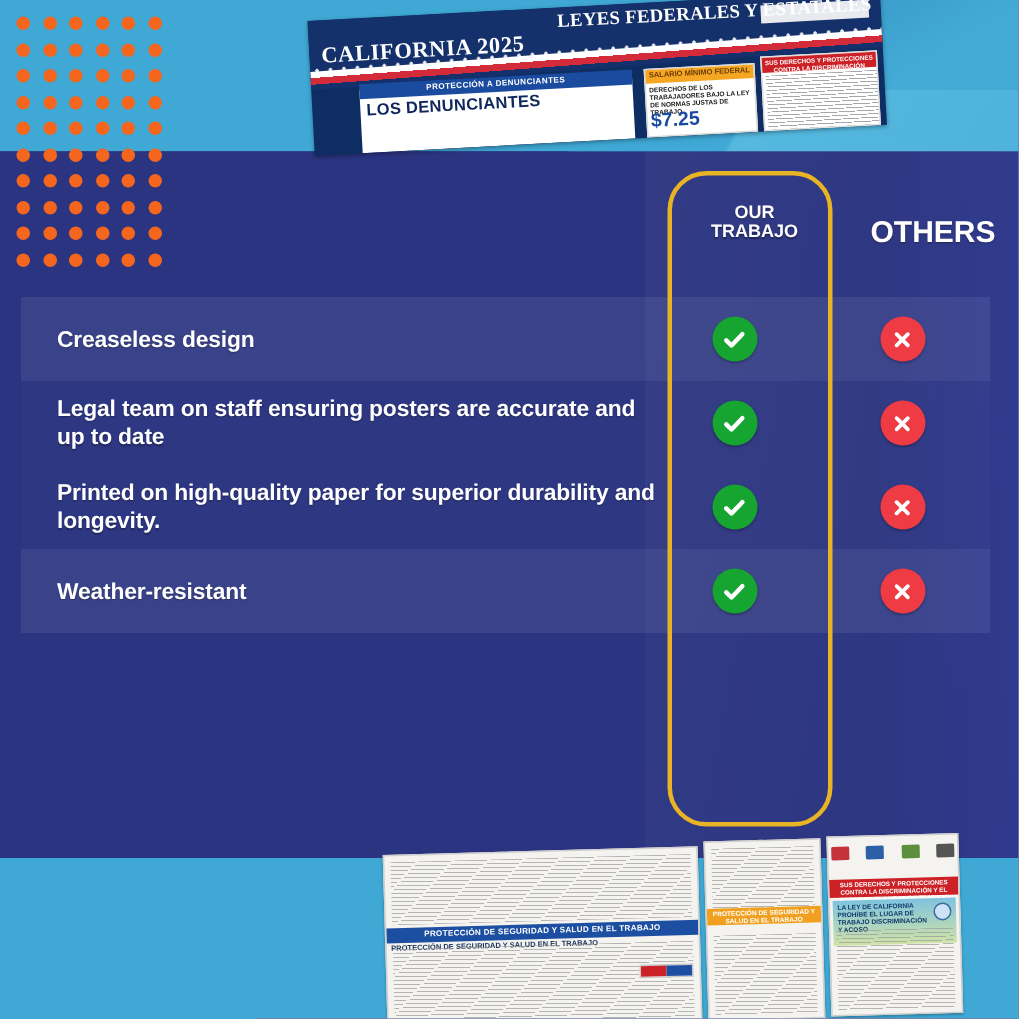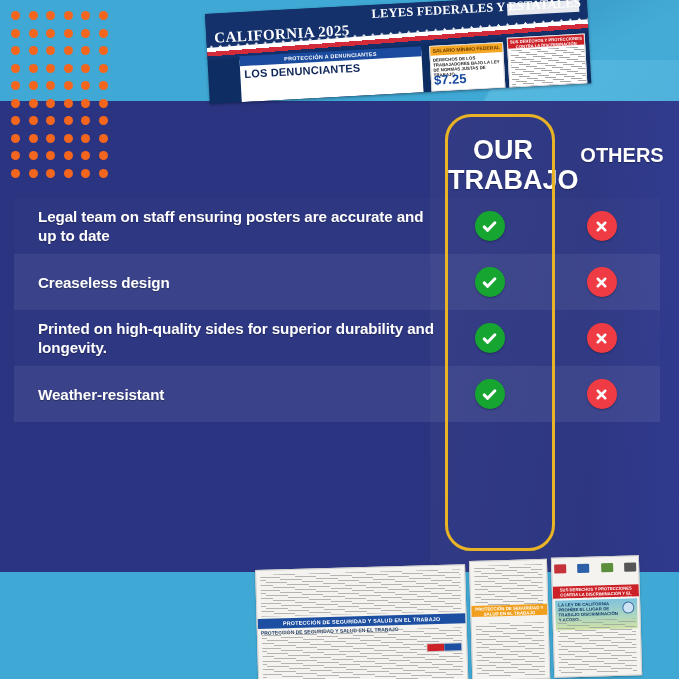--- a/index.html
+++ b/index.html
@@ -163,21 +163,21 @@
   .col-title {
     position: absolute;
     color: #ffffff;
     font-weight: 700;
     text-align: center;
     text-shadow: 0 1px 1px rgba(0,0,0,.35);
     line-height: 1.12;
   }
   .col-ours {
     left: 434px; top: 22px; width: 110px;
-    font-size: 27px;
+    font-size: 12px;
   }
   .col-others {
     left: 548px; top: 31px; width: 120px;
     font-size: 20px;
   }
   .row {
     position: relative;
     display: flex;
     align-items: center;
     height: 56px;
@@ -393,56 +393,56 @@
 
   <div class="table">
     <div class="thead">
       <div class="col-title col-ours">
         <div>OUR</div>
         <div>TRABAJO</div>
       </div>
       <div class="col-title col-others">OTHERS</div>
     </div>
     <div id="rows">
+        <div class="row row-odd">
+          <div class="row-label">Creaseless design</div>
+          <div class="cell ours">
+            <span class="mark check">
+              <svg width="17" height="17" viewBox="0 0 24 24">
+                <path d="M4.5 12.6 L9.4 17.4 L19.6 6.8" fill="none" stroke="#fff" stroke-width="4.2" stroke-linecap="round" stroke-linejoin="round"></path>
+              </svg>
+            </span>
+          </div>
+          <div class="cell others">
+            <span class="mark cross">
+              <svg width="15" height="15" viewBox="0 0 24 24">
+                <path d="M6 6 L18 18 M18 6 L6 18" fill="none" stroke="#fff" stroke-width="4" stroke-linecap="round"></path>
+              </svg>
+            </span>
+          </div>
+        </div>
         <div class="row row-even">
           <div class="row-label">Legal team on staff ensuring posters are accurate and up to date</div>
           <div class="cell ours">
             <span class="mark check">
               <svg width="17" height="17" viewBox="0 0 24 24">
                 <path d="M4.5 12.6 L9.4 17.4 L19.6 6.8" fill="none" stroke="#fff" stroke-width="4.2" stroke-linecap="round" stroke-linejoin="round"></path>
               </svg>
             </span>
           </div>
           <div class="cell others">
             <span class="mark cross">
               <svg width="15" height="15" viewBox="0 0 24 24">
                 <path d="M6 6 L18 18 M18 6 L6 18" fill="none" stroke="#fff" stroke-width="4" stroke-linecap="round"></path>
               </svg>
             </span>
           </div>
         </div>
-        <div class="row row-odd">
-          <div class="row-label">Creaseless design</div>
-          <div class="cell ours">
-            <span class="mark check">
-              <svg width="17" height="17" viewBox="0 0 24 24">
-                <path d="M4.5 12.6 L9.4 17.4 L19.6 6.8" fill="none" stroke="#fff" stroke-width="4.2" stroke-linecap="round" stroke-linejoin="round"></path>
-              </svg>
-            </span>
-          </div>
-          <div class="cell others">
-            <span class="mark cross">
-              <svg width="15" height="15" viewBox="0 0 24 24">
-                <path d="M6 6 L18 18 M18 6 L6 18" fill="none" stroke="#fff" stroke-width="4" stroke-linecap="round"></path>
-              </svg>
-            </span>
-          </div>
-        </div>
         <div class="row row-even">
-          <div class="row-label">Printed on high-quality sides for superior durability and longevity.</div>
+          <div class="row-label">Printed on high-quality paper for superior durability and longevity.</div>
           <div class="cell ours">
             <span class="mark check">
               <svg width="17" height="17" viewBox="0 0 24 24">
                 <path d="M4.5 12.6 L9.4 17.4 L19.6 6.8" fill="none" stroke="#fff" stroke-width="4.2" stroke-linecap="round" stroke-linejoin="round"></path>
               </svg>
             </span>
           </div>
           <div class="cell others">
             <span class="mark cross">
               <svg width="15" height="15" viewBox="0 0 24 24">

